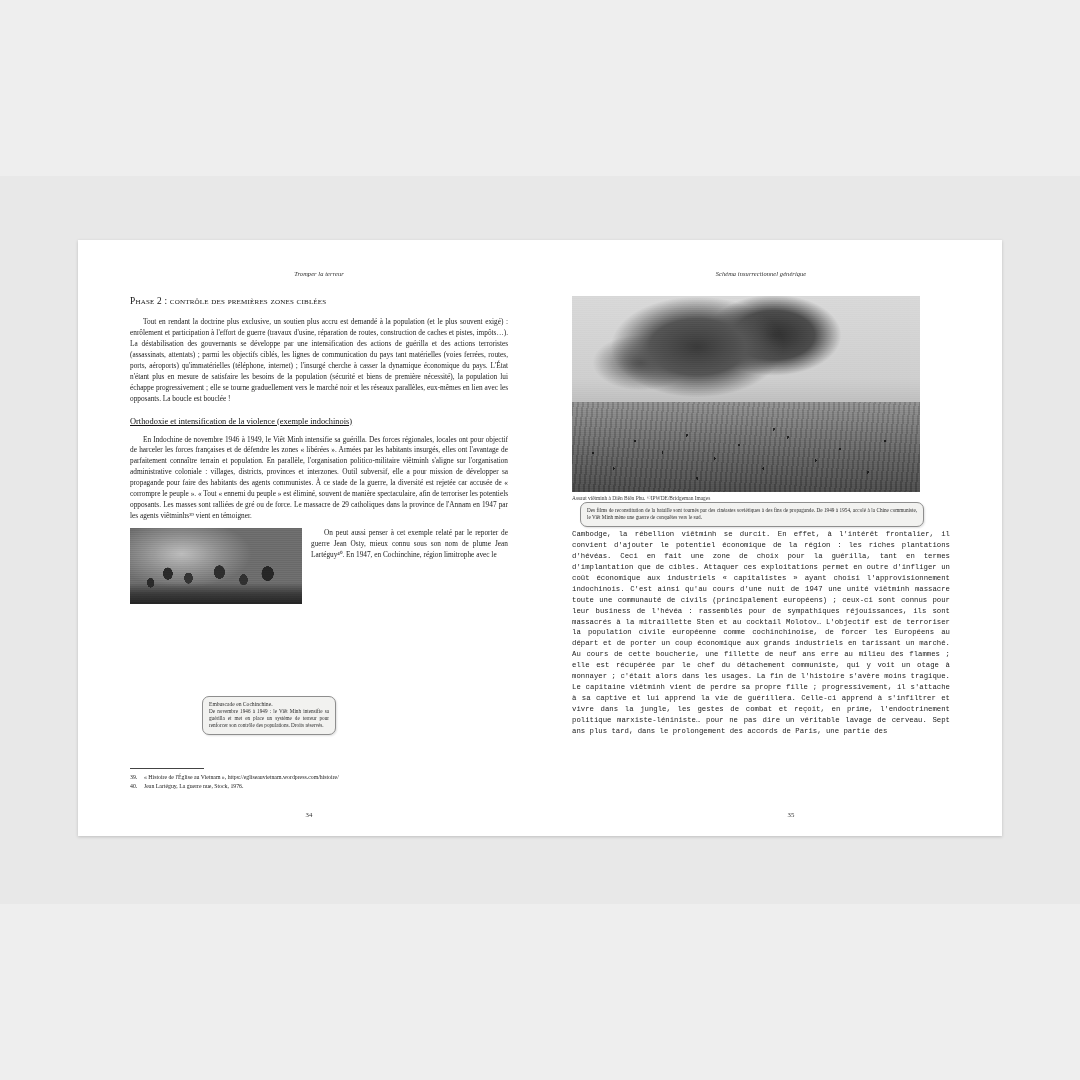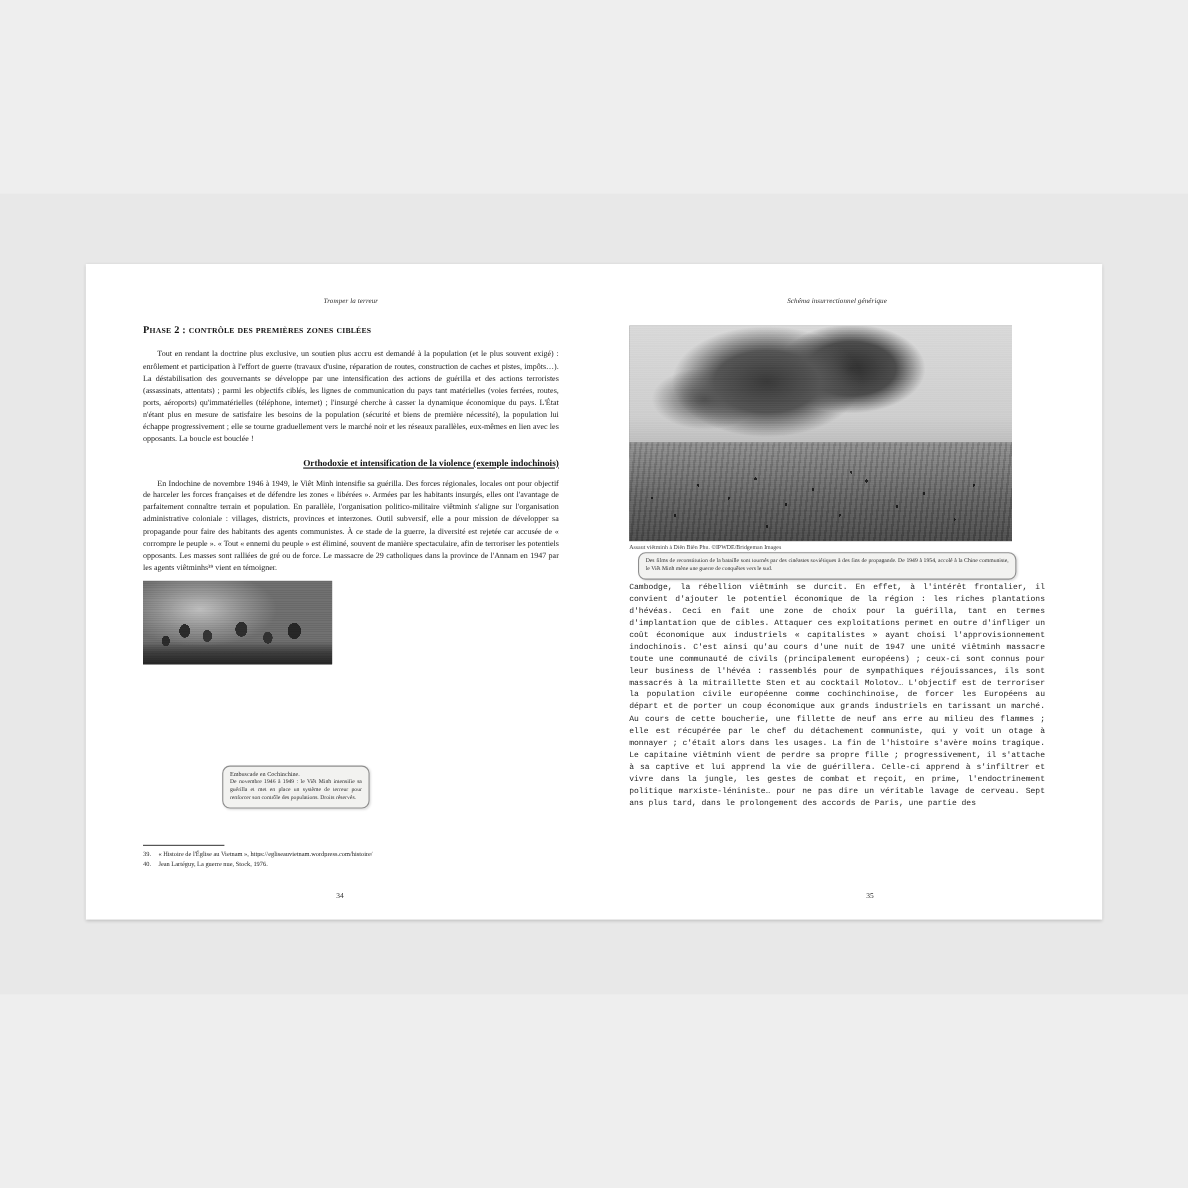--- a/index.html
+++ b/index.html
@@ -67,33 +67,32 @@
     left: 0;
     text-align: center;
     font-size: 6.8px;
     color: #333;
   }
   .page-left .page-number { padding-right: 20px; }
   .page-right .page-number { padding-left: 20px; }
 
   h2.section-title {
     font-size: 9.4px;
-    font-weight: bold;
+    font-weight: normal;
     font-variant: small-caps;
     letter-spacing: 0.2px;
     margin: 4px 0 11px 0;
     color: #111;
   }
   h3.sub-title {
     font-size: 8.4px;
-    font-weight: bold;
+    font-weight: normal;
     text-decoration: underline;
     margin: 12px 0 9px 0;
     color: #111;
-    text-align: right;
   }
   p.body {
     font-size: 7.3px;
     line-height: 1.5;
     text-align: justify;
     margin: 0 0 6px 0;
     color: #1b1b1b;
     text-indent: 13px;
     hyphens: auto;
   }
@@ -275,20 +274,23 @@
     <h3 class="sub-title">Orthodoxie et intensification de la violence (exemple indochinois)</h3>
 
     <p class="body">En Indochine de novembre 1946 à 1949, le Viêt Minh intensifie sa guérilla. Des forces régionales, locales ont pour objectif de harceler les forces françaises et de défendre les zones « libérées ». Armées par les habitants insurgés, elles ont l'avantage de parfaitement connaître terrain et population. En parallèle, l'organisation politico-militaire viêtminh s'aligne sur l'organisation administrative coloniale : villages, districts, provinces et interzones. Outil subversif, elle a pour mission de développer sa propagande pour faire des habitants des agents communistes. À ce stade de la guerre, la diversité est rejetée car accusée de « corrompre le peuple ». « Tout « ennemi du peuple » est éliminé, souvent de manière spectaculaire, afin de terroriser les potentiels opposants. Les masses sont ralliées de gré ou de force. Le massacre de 29 catholiques dans la province de l'Annam en 1947 par les agents viêtminhs³⁹ vient en témoigner.</p>
 
     <div class="lower-block">
       <div class="photo-small">
         <div class="ph2-base"></div>
         <div class="ph2-shapes"></div>
         <div class="ph-grain"></div>
       </div>
+      <div class="photo-col-text">
+        <p>On peut aussi penser à cet exemple relaté par le reporter de guerre Jean Osty, mieux connu sous son nom de plume Jean Lartéguy⁴⁰. En 1947, en Cochinchine, région limitrophe avec le</p>
+      </div>
     </div>
 
     <div class="bubble bubble-left">
       <span class="bubble-title">Embuscade en Cochinchine.</span>
       <span class="bubble-text">De novembre 1946 à 1949 : le Viêt Minh intensifie sa guérilla et met en place un système de terreur pour renforcer son contrôle des populations. Droits réservés.</span>
     </div>
 
     <div class="footnotes">
       <div class="footnote-rule"></div>
       <p class="footnote">

